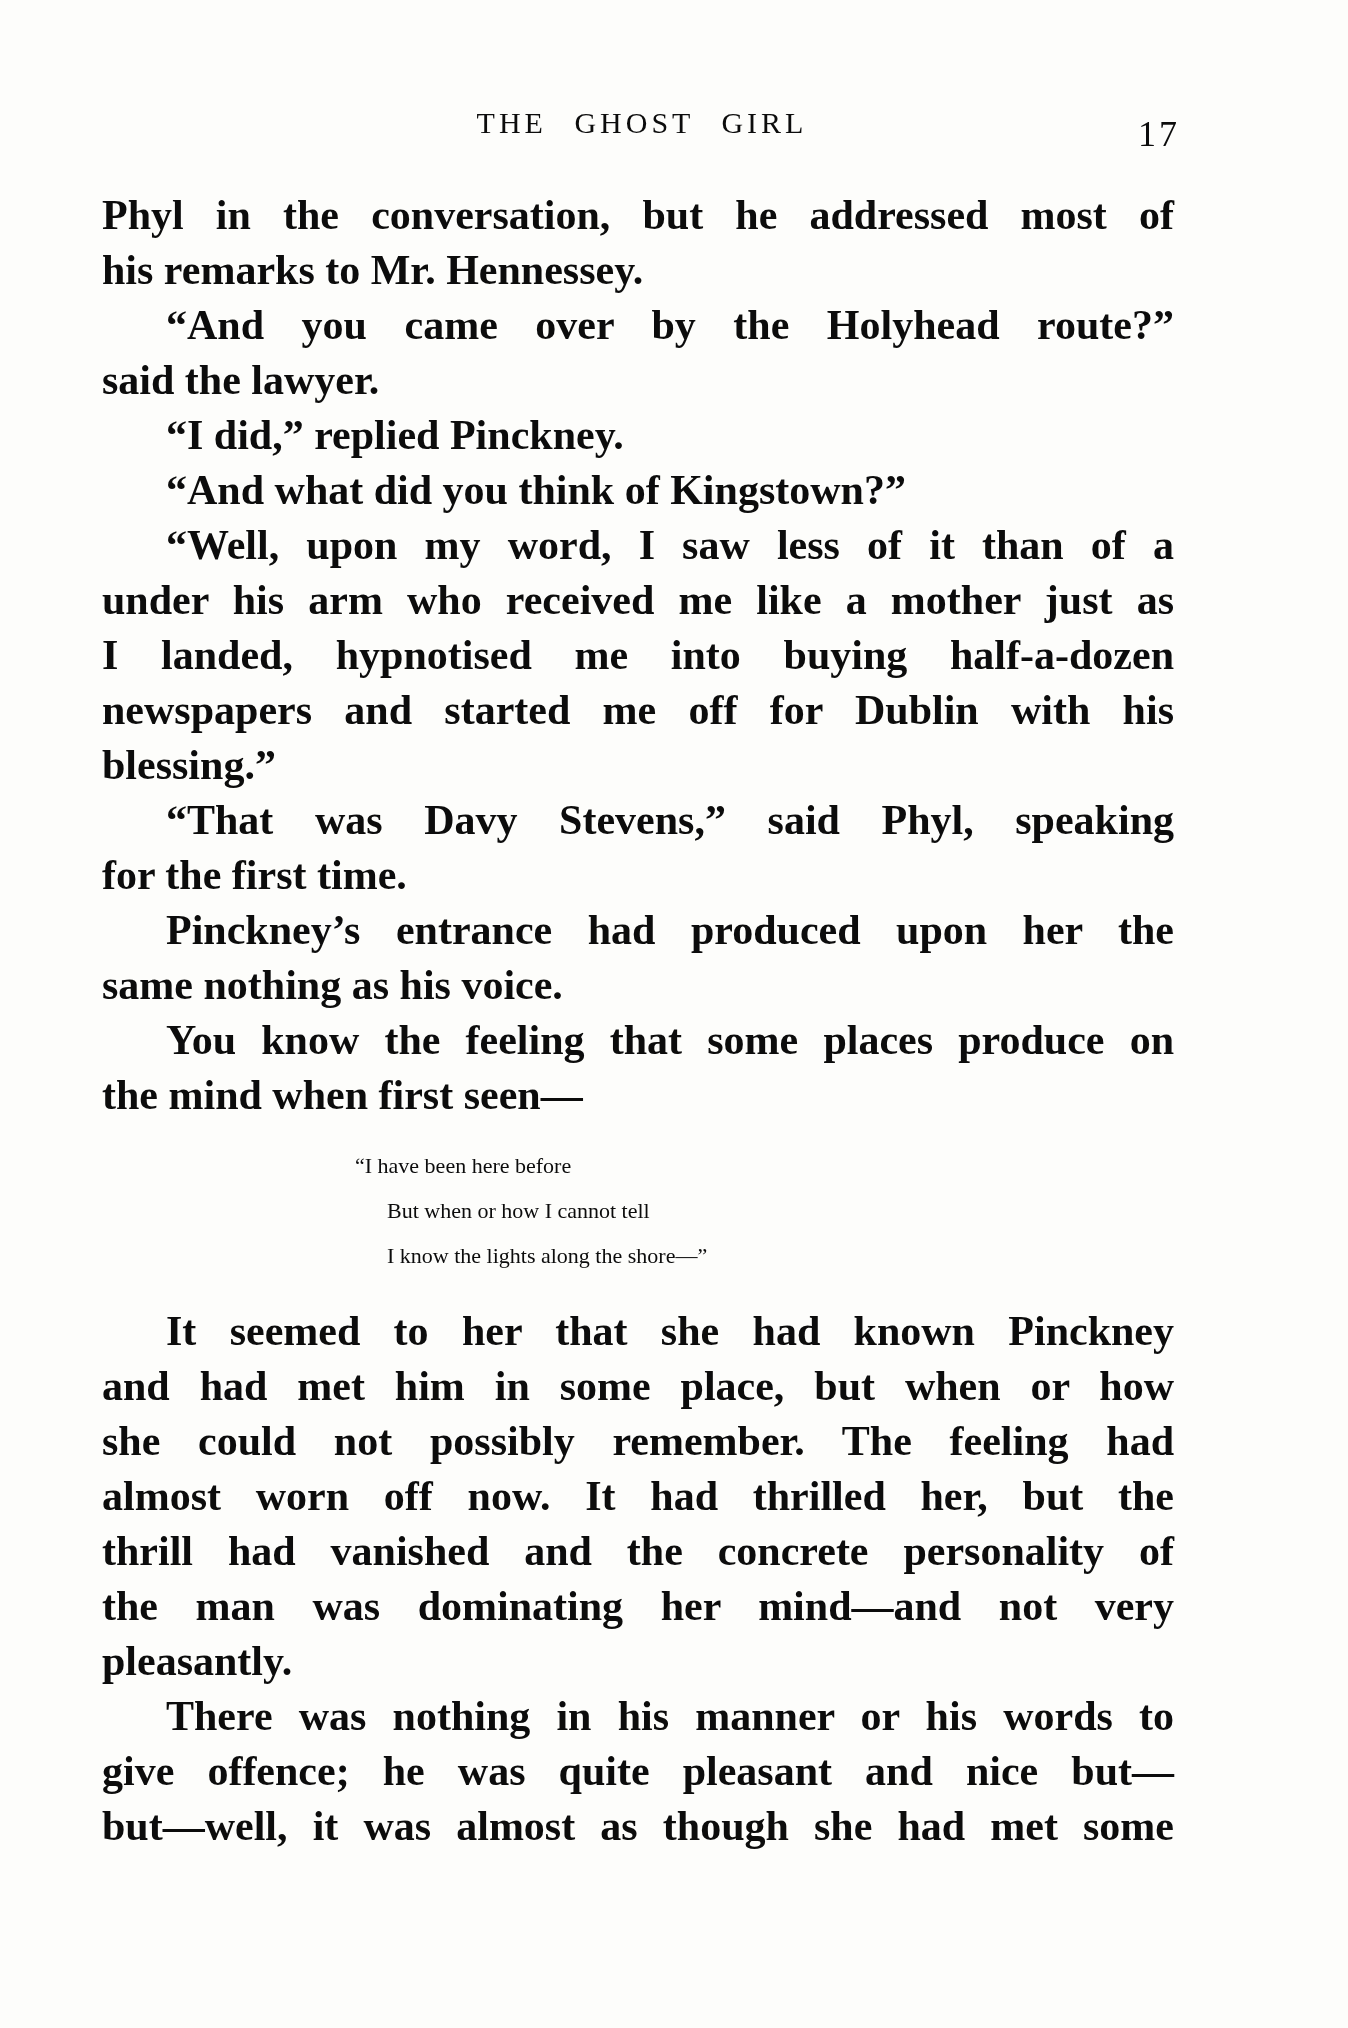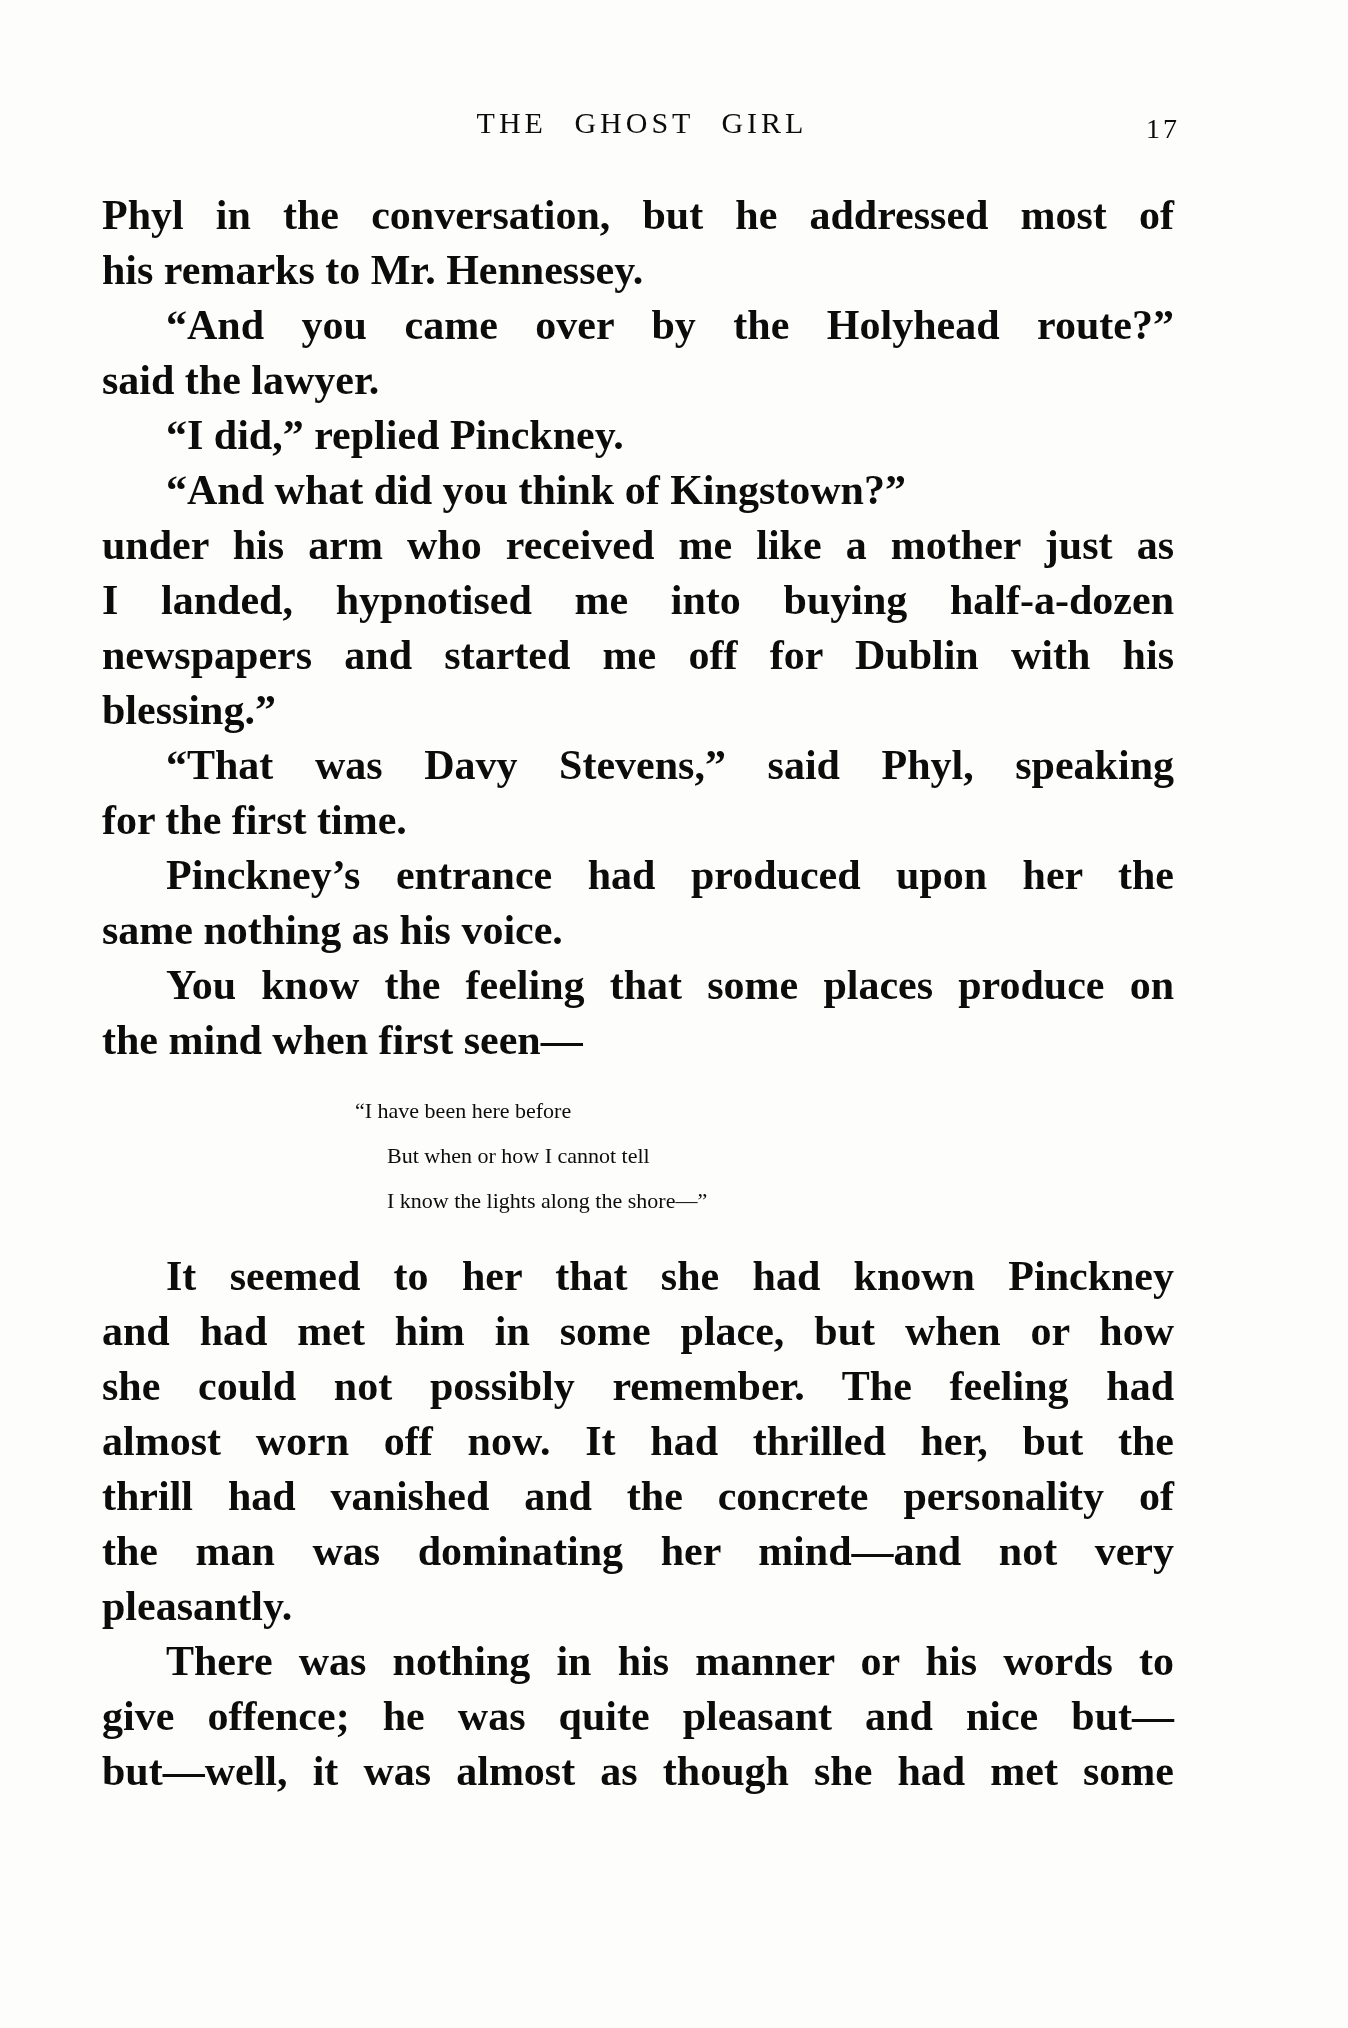--- a/index.html
+++ b/index.html
@@ -27,21 +27,21 @@
     text-align: center;
     font-size: 30px;
     letter-spacing: 4px;
     word-spacing: 16px;
     white-space: nowrap;
   }
   .page-num {
     position: absolute;
     right: 168px;
     top: 7px;
-    font-size: 28px;
+    font-size: 36px;
     letter-spacing: 3px;
   }
   .page-body {
     position: absolute;
     left: 102px;
     top: 188px;
     width: 1072px;
     font-size: 42px;
     line-height: 55px;
   }
@@ -68,20 +68,21 @@
   </div>
 
   <div class="page-body">
 
     <div class="line j">Phyl in the conversation, but he addressed most of</div>
     <div class="line">his remarks to Mr. Hennessey.</div>
     <div class="line i j">“And you came over by the Holyhead route?”</div>
     <div class="line">said the lawyer.</div>
     <div class="line i">“I did,” replied Pinckney.</div>
     <div class="line i">“And what did you think of Kingstown?”</div>
+    <div class="line i j">“Well, upon my word, I saw less of it than of a</div>
     <div class="line j">under his arm who received me like a mother just as</div>
     <div class="line j">I landed, hypnotised me into buying half-a-dozen</div>
     <div class="line j">newspapers and started me off for Dublin with his</div>
     <div class="line">blessing.”</div>
     <div class="line i j">“That was Davy Stevens,” said Phyl, speaking</div>
     <div class="line">for the first time.</div>
     <div class="line i j">Pinckney’s entrance had produced upon her the</div>
     <div class="line">same nothing as his voice.</div>
     <div class="line i j">You know the feeling that some places produce on</div>
     <div class="line">the mind when first seen—</div>

